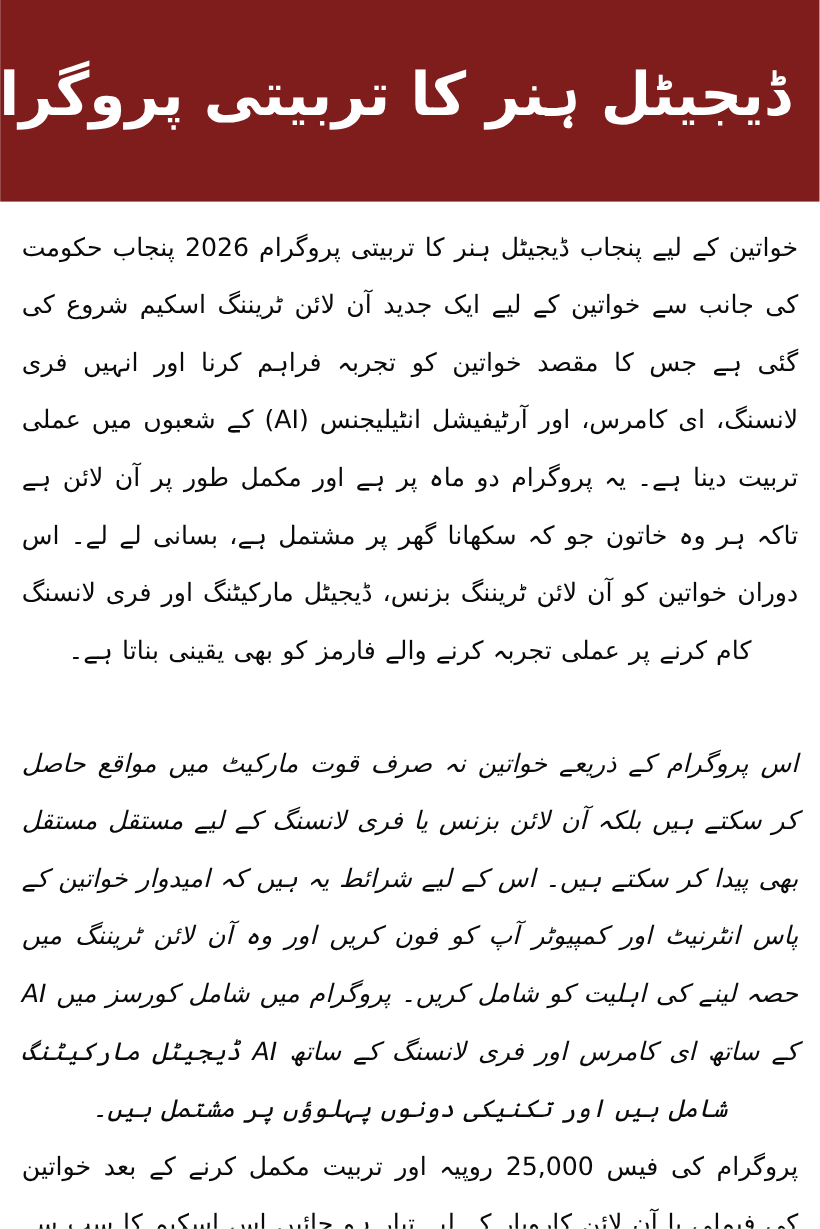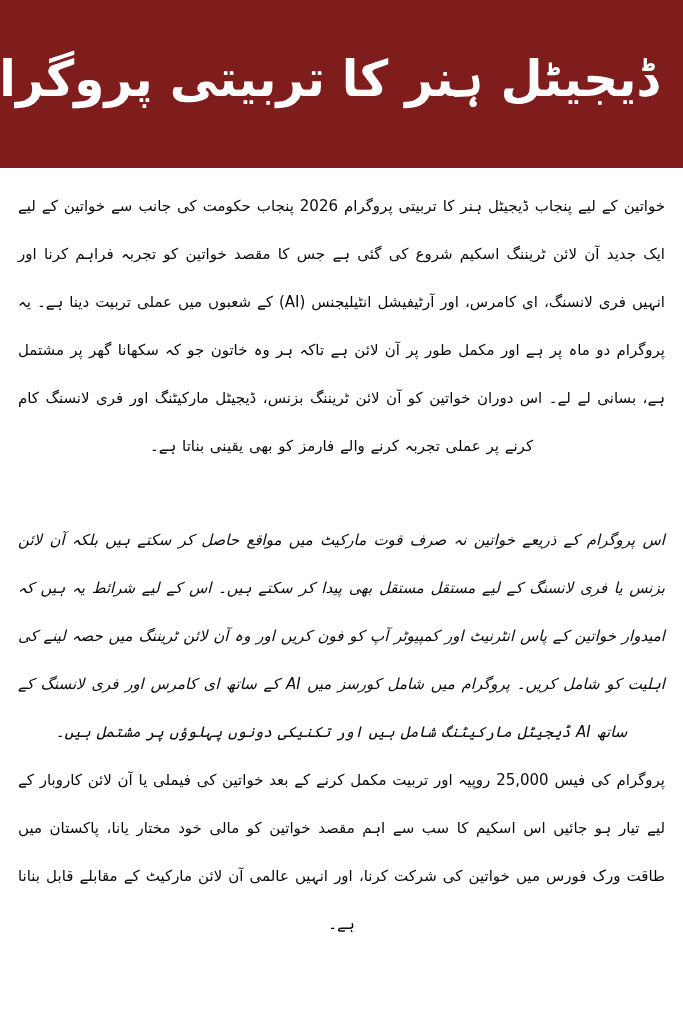--- a/index.html
+++ b/index.html
@@ -45,21 +45,21 @@
   .article-body {
     box-sizing: border-box;
     width: 683px;
     padding: 14px 18px 0 18px;
     direction: rtl;
   }
 
   .paragraph {
     color: #0a0a0a;
     font-family: "DejaVu Sans", "Liberation Serif", serif;
-    font-size: 15px;
+    font-size: 21px;
     line-height: 48px;
     text-align: justify;
     text-align-last: center;
     direction: rtl;
     unicode-bidi: isolate;
     margin: 0;
     word-spacing: 1px;
   }
 
   .paragraph.gap-before {

